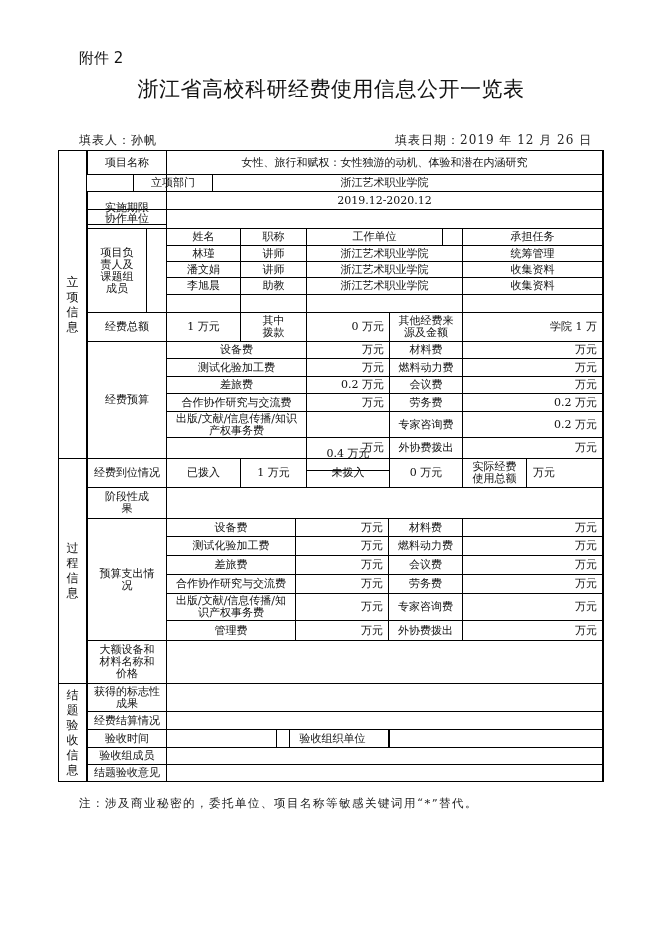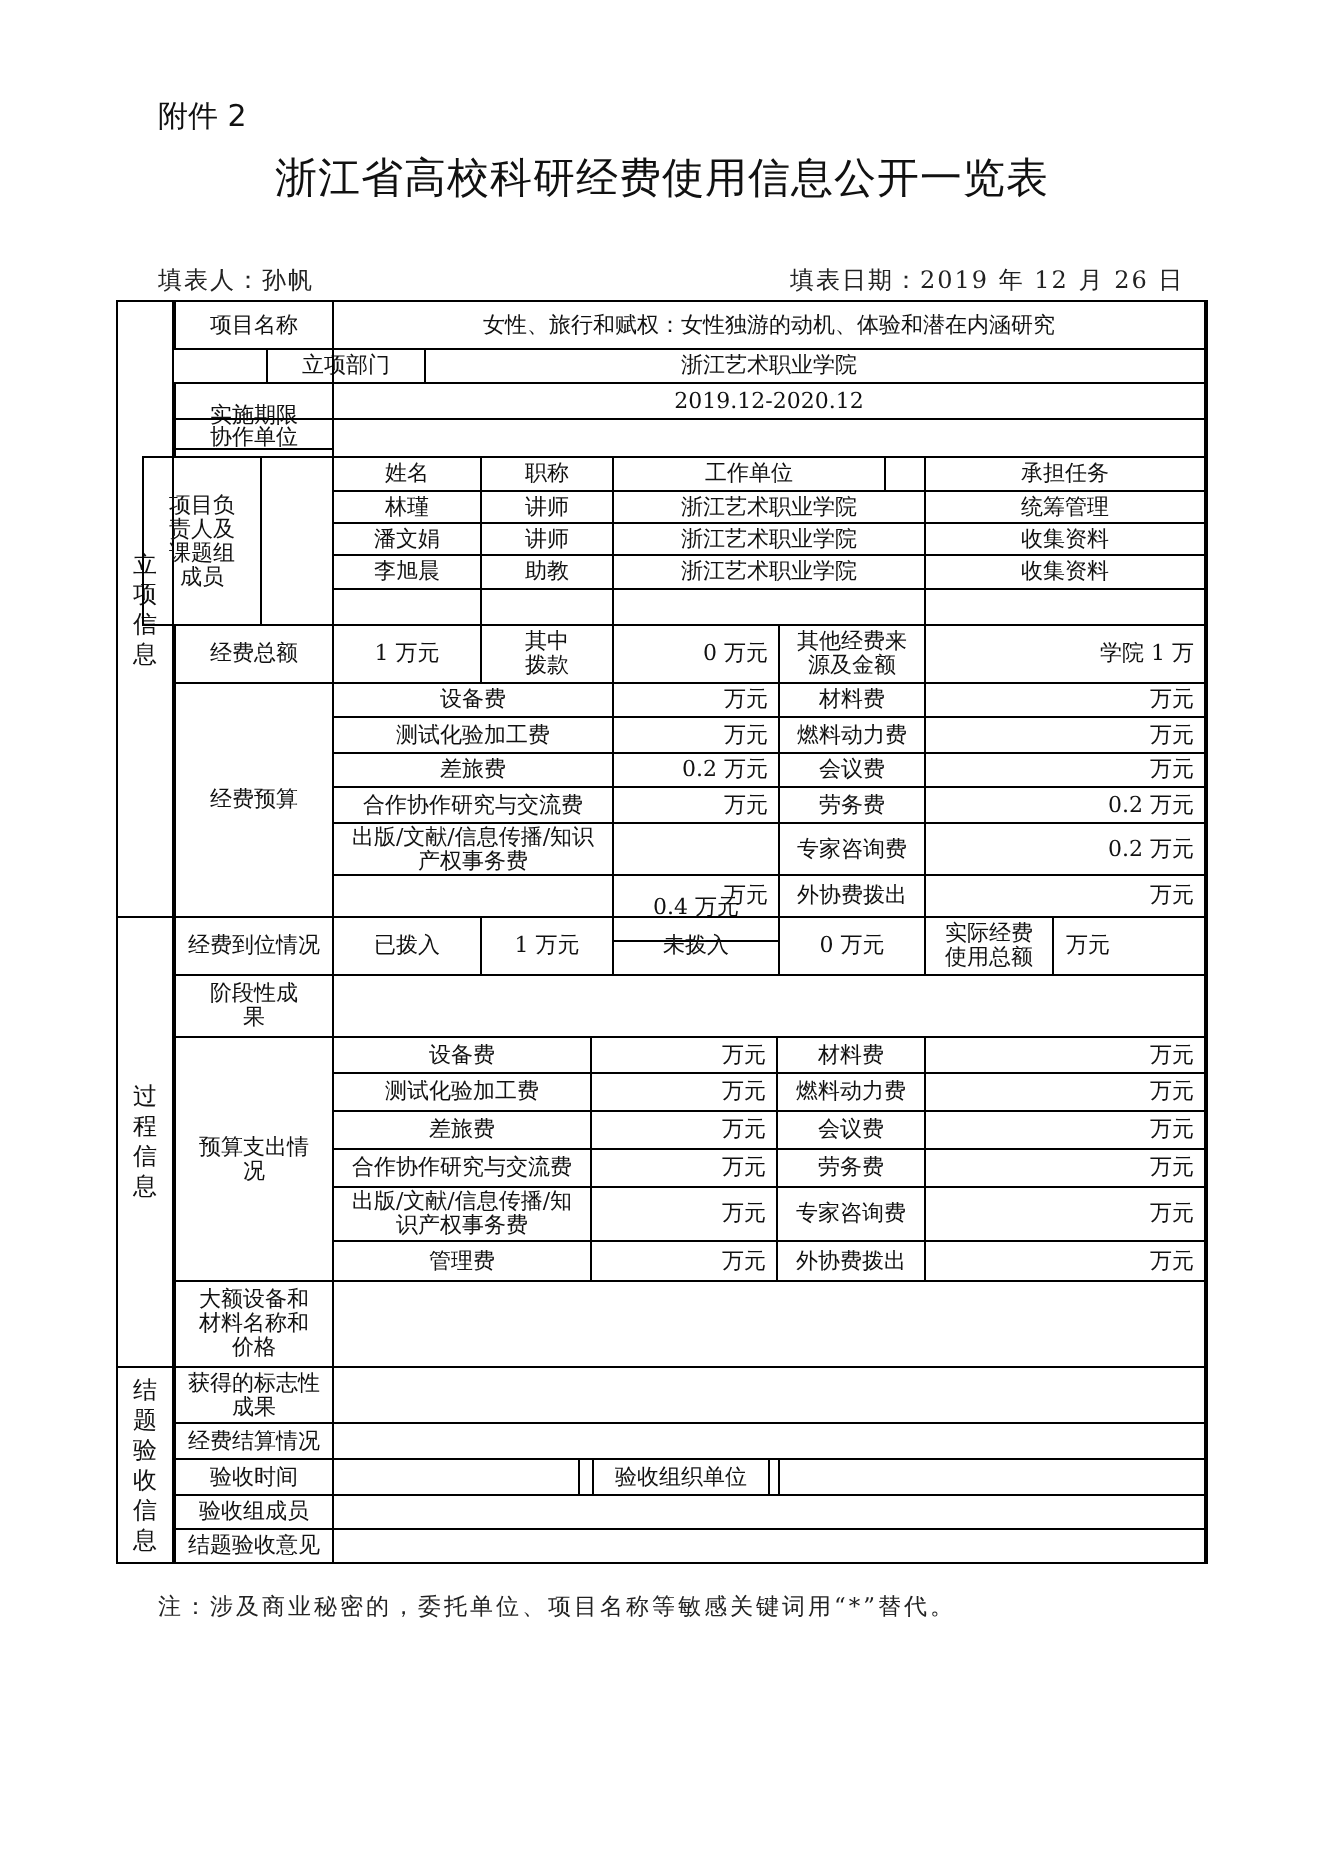--- a/index.html
+++ b/index.html
@@ -44,21 +44,21 @@
 
   <div class="c" style="left:88px;top:151px;width:80px;height:25px;">项目名称</div>
   <div class="c" style="left:167px;top:151px;width:437px;height:25px;">女性、旅行和赋权：女性独游的动机、体验和潜在内涵研究</div>
   <div class="c" style="left:88px;top:175px;width:80px;height:18px;margin-left:45px;">立项部门</div>
   <div class="c" style="left:167px;top:175px;width:437px;height:18px;">浙江艺术职业学院</div>
   <div class="c" style="left:88px;top:192px;width:80px;height:34px;">实施期限</div>
   <div class="c" style="left:167px;top:192px;width:437px;height:19px;">2019.12-2020.12</div>
   <div class="c" style="left:88px;top:210px;width:80px;height:20px;">协作单位</div>
   <div class="c" style="left:167px;top:210px;width:437px;height:20px;"></div>
 
-  <div class="c" style="left:72px;top:229px;width:60px;height:85px;padding:0 8px;">项目负责人及课题组成员</div>
+  <div class="c" style="left:88px;top:229px;width:60px;height:85px;padding:0 8px;">项目负责人及课题组成员</div>
   <div class="c" style="left:167px;top:229px;width:75px;height:18px;">姓名</div>
   <div class="c" style="left:241px;top:229px;width:67px;height:18px;">职称</div>
   <div class="c" style="left:307px;top:229px;width:137px;height:18px;">工作单位</div>
   <div class="c" style="left:463px;top:229px;width:141px;height:18px;">承担任务</div>
 
   <div class="c" style="left:167px;top:246px;width:75px;height:17px;">林瑾</div>
   <div class="c" style="left:241px;top:246px;width:67px;height:17px;">讲师</div>
   <div class="c" style="left:307px;top:246px;width:157px;height:17px;">浙江艺术职业学院</div>
   <div class="c" style="left:463px;top:246px;width:141px;height:17px;">统筹管理</div>
 
@@ -160,21 +160,21 @@
 
   <div class="c" style="left:88px;top:641px;width:80px;height:44px;padding:0 10px;">大额设备和材料名称和价格</div>
   <div class="c" style="left:167px;top:641px;width:437px;height:44px;"></div>
 
   <div class="c" style="left:88px;top:684px;width:80px;height:29px;padding:0 6px;">获得的标志性成果</div>
   <div class="c" style="left:167px;top:684px;width:437px;height:29px;"></div>
   <div class="c" style="left:88px;top:712px;width:80px;height:19px;">经费结算情况</div>
   <div class="c" style="left:167px;top:712px;width:437px;height:19px;"></div>
   <div class="c" style="left:88px;top:730px;width:80px;height:19px;">验收时间</div>
   <div class="c" style="left:167px;top:730px;width:124px;height:19px;"></div>
-  <div class="c" style="left:297px;top:730px;width:89px;height:19px;">验收组织单位</div>
+  <div class="c" style="left:277px;top:730px;width:113px;height:19px;">验收组织单位</div>
   <div class="c" style="left:390px;top:730px;width:214px;height:19px;"></div>
   <div class="c" style="left:88px;top:748px;width:80px;height:18px;">验收组成员</div>
   <div class="c" style="left:167px;top:748px;width:437px;height:18px;"></div>
   <div class="c" style="left:88px;top:765px;width:80px;height:18px;">结题验收意见</div>
   <div class="c" style="left:167px;top:765px;width:437px;height:18px;"></div>
 
   <div class="outer"></div>
 </div>
 
 <div class="note">注：涉及商业秘密的，委托单位、项目名称等敏感关键词用“*”替代。</div>

